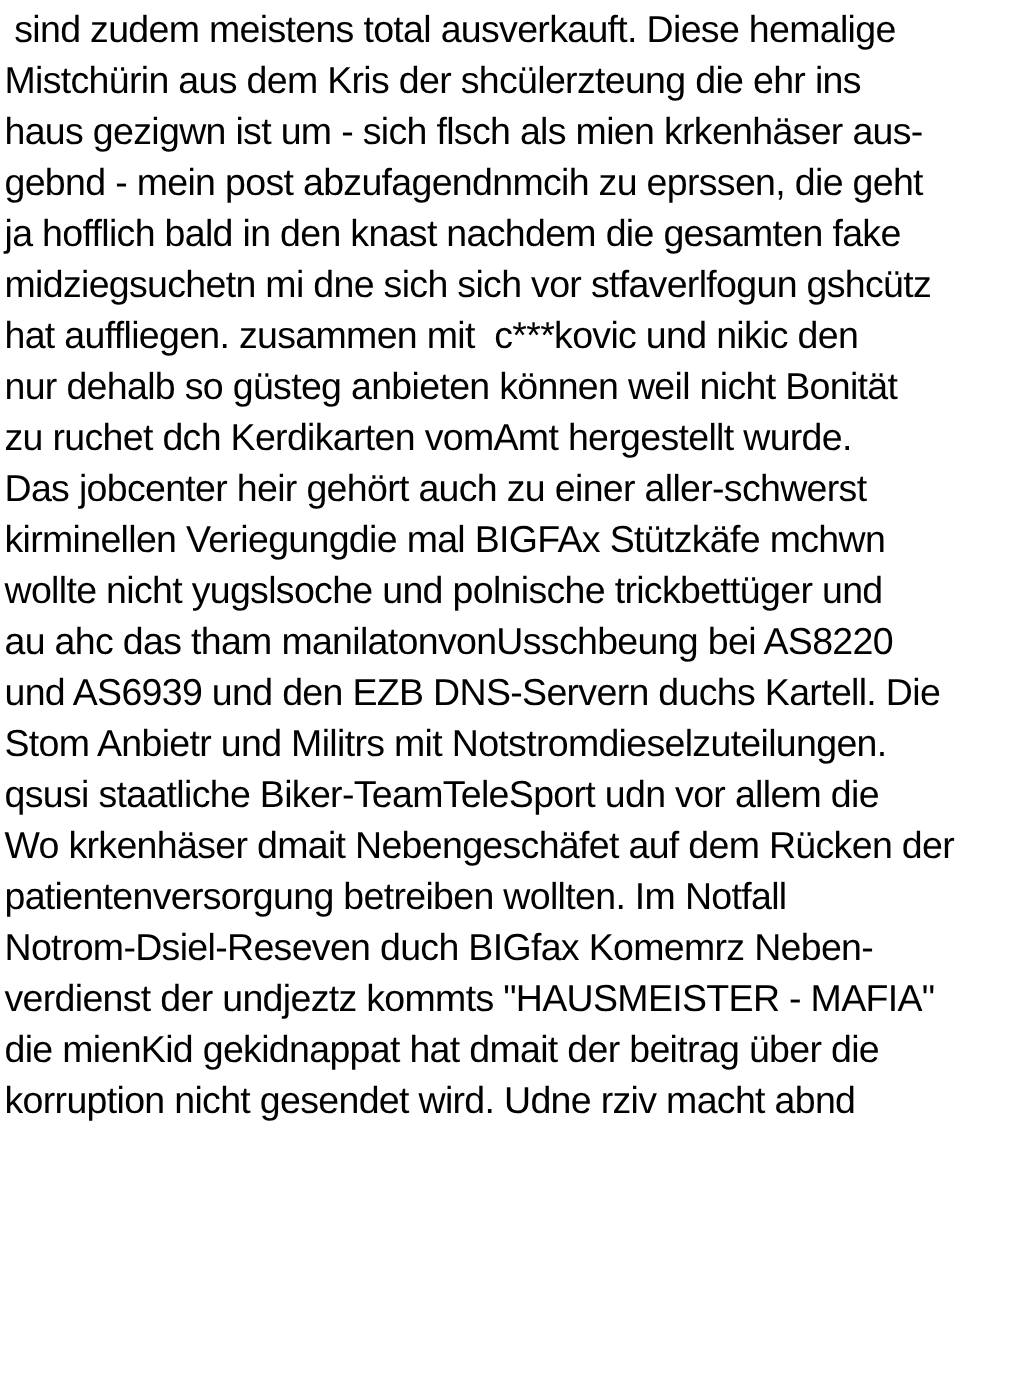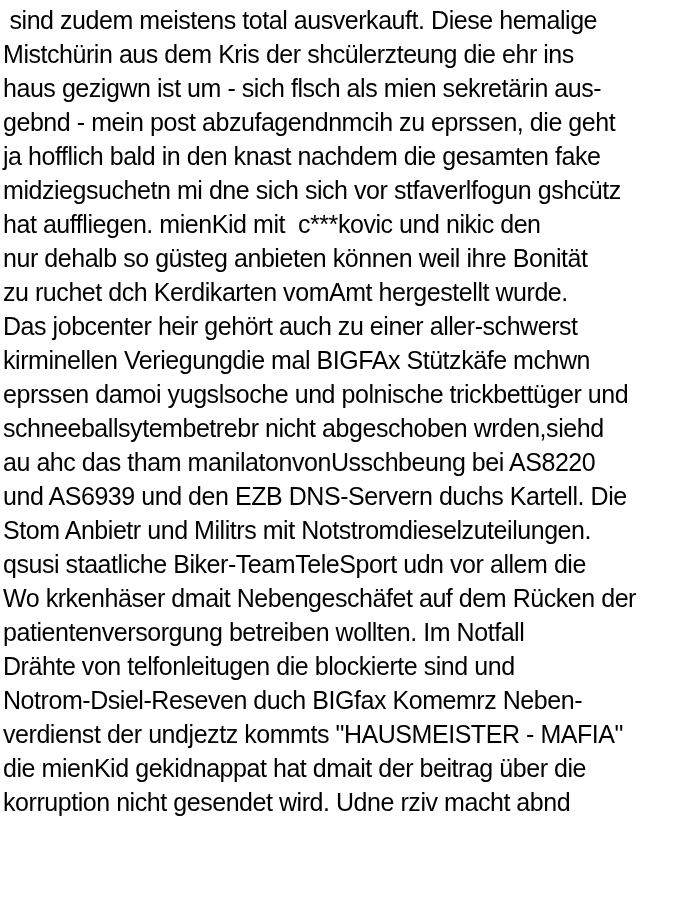--- a/index.html
+++ b/index.html
@@ -30,35 +30,33 @@
     white-space: pre;
     height: 34px;
   }
 </style>
 </head>
 <body>
 
 <div class="doc-page">
   <div class="text-line"> sind zudem meistens total ausverkauft. Diese hemalige</div>
   <div class="text-line">Mistchürin aus dem Kris der shcülerzteung die ehr ins</div>
-  <div class="text-line">haus gezigwn ist um - sich flsch als mien sekretärin aus-</div>
+  <div class="text-line">haus gezigwn ist um - sich flsch als mien krkenhäser aus-</div>
   <div class="text-line">gebnd - mein post abzufagendnmcih zu eprssen, die geht</div>
   <div class="text-line">ja hofflich bald in den knast nachdem die gesamten fake</div>
   <div class="text-line">midziegsuchetn mi dne sich sich vor stfaverlfogun gshcütz</div>
-  <div class="text-line">hat auffliegen. mienKid mit  c***kovic und nikic den</div>
-  <div class="text-line">nur dehalb so güsteg anbieten können weil ihre Bonität</div>
+  <div class="text-line">hat auffliegen. zusammen mit  c***kovic und nikic den</div>
+  <div class="text-line">nur dehalb so güsteg anbieten können weil nicht Bonität</div>
   <div class="text-line">zu ruchet dch Kerdikarten vomAmt hergestellt wurde.</div>
   <div class="text-line">Das jobcenter heir gehört auch zu einer aller-schwerst</div>
   <div class="text-line">kirminellen Veriegungdie mal BIGFAx Stützkäfe mchwn</div>
-  <div class="text-line">eprssen damoi yugslsoche und polnische trickbettüger und</div>
-  <div class="text-line">schneeballsytembetrebr nicht abgeschoben wrden,siehd</div>
+  <div class="text-line">wollte nicht yugslsoche und polnische trickbettüger und</div>
   <div class="text-line">au ahc das tham manilatonvonUsschbeung bei AS8220</div>
   <div class="text-line">und AS6939 und den EZB DNS-Servern duchs Kartell. Die</div>
   <div class="text-line">Stom Anbietr und Militrs mit Notstromdieselzuteilungen.</div>
   <div class="text-line">qsusi staatliche Biker-TeamTeleSport udn vor allem die</div>
   <div class="text-line">Wo krkenhäser dmait Nebengeschäfet auf dem Rücken der</div>
   <div class="text-line">patientenversorgung betreiben wollten. Im Notfall</div>
-  <div class="text-line">Drähte von telfonleitugen die blockierte sind und</div>
   <div class="text-line">Notrom-Dsiel-Reseven duch BIGfax Komemrz Neben-</div>
   <div class="text-line">verdienst der undjeztz kommts "HAUSMEISTER - MAFIA"</div>
   <div class="text-line">die mienKid gekidnappat hat dmait der beitrag über die</div>
   <div class="text-line">korruption nicht gesendet wird. Udne rziv macht abnd</div>
 </div>
 
 </body></html>

